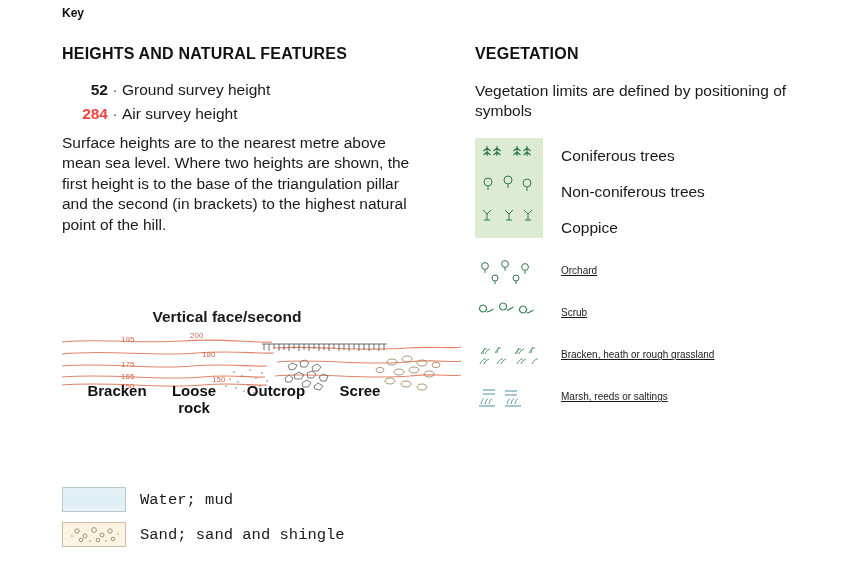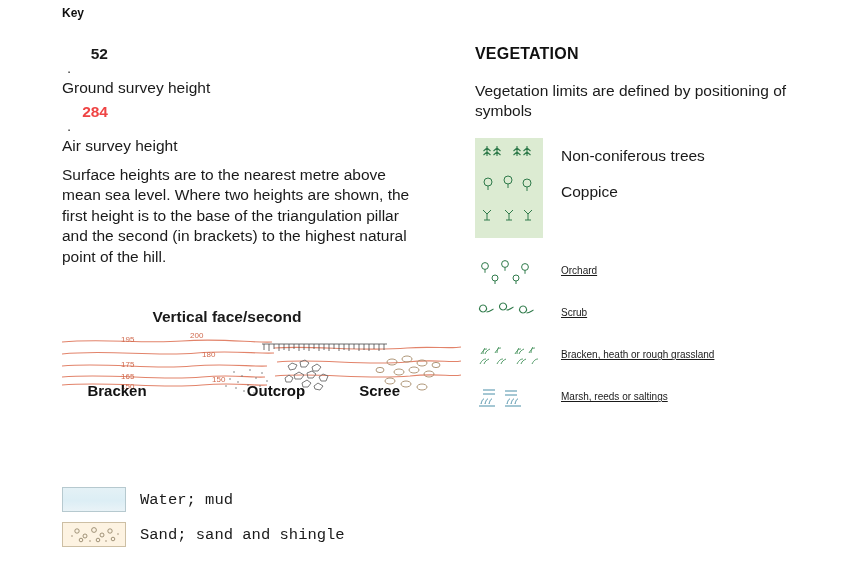--- a/index.html
+++ b/index.html
@@ -40,21 +40,20 @@
     font-weight: bold;
     letter-spacing: 0.2px;
     color: #111;
     margin: 0 0 18px 0;
   }
   .height-row {
     display: flex;
     align-items: baseline;
     margin-bottom: 6px;
     font-size: 15.5px;
-    flex-direction: column;
   }
   .height-row .num {
     display: inline-block;
     width: 46px;
     text-align: right;
     font-weight: bold;
     font-size: 15.5px;
   }
   .height-row .num.ground { color: #1a1a1a; }
   .height-row .num.air { color: #ef4444; }
@@ -194,20 +193,21 @@
   svg { display: block; }
 </style>
 </head>
 <body>
 
 <div class="page">
 
   <div class="key-title">Key</div>
 
   <div class="left-col">
+    <div class="section-heading">HEIGHTS AND NATURAL FEATURES</div>
 
     <div class="height-row">
       <span class="num ground">52</span>
       <span class="dot">·</span>
       <span class="lbl">Ground survey height</span>
     </div>
 
     <div class="height-row">
       <span class="num air">284</span>
       <span class="dot">·</span>
@@ -290,22 +290,23 @@
           <ellipse cx="360" cy="55" rx="5" ry="3"></ellipse>
           <ellipse cx="374" cy="33" rx="4" ry="2.6"></ellipse>
           <ellipse cx="318" cy="38" rx="4" ry="2.6"></ellipse>
         </g>
       </svg>
     </div>
   </div>
 
   <div class="cliff-labels">
     <div class="cliff-label" style="left:62px; top:0; width:110px;">Bracken</div>
+    <div class="cliff-label" style="left:158px; top:0; width:72px;">Loose rock</div>
     <div class="cliff-label" style="left:228px; top:0; width:96px;">Outcrop</div>
-    <div class="cliff-label" style="left:320px; top:0; width:80px;text-align:right;">Scree</div>
+    <div class="cliff-label" style="left:320px; top:0; width:80px;">Scree</div>
   </div>
 
   <div class="swatch-list">
     <div class="swatch-row">
       <div class="swatch-box swatch-water"></div>
       <div class="swatch-label">Water; mud</div>
     </div>
     <div class="swatch-row">
       <div class="swatch-box swatch-sand">
         <svg width="62" height="23" viewBox="0 0 62 23">
@@ -356,20 +357,21 @@
           </g>
 
           <g stroke="#2f7a4a" stroke-width="1" fill="none">
             <path d="M12 82 l0 -6 M12 76 l-4 -4 M12 76 l4 -4 M9 82 l6 0"></path>
             <path d="M34 82 l0 -6 M34 76 l-4 -4 M34 76 l4 -4 M31 82 l6 0"></path>
             <path d="M53 82 l0 -6 M53 76 l-4 -4 M53 76 l4 -4 M50 82 l6 0"></path>
           </g>
         </svg>
       </div>
       <div class="veg-rows-stacked">
+        <div class="veg-name">Coniferous trees</div>
         <div class="veg-name">Non-coniferous trees</div>
         <div class="veg-name">Coppice</div>
       </div>
     </div>
 
     <div class="veg-row">
       <div class="veg-icon">
         <svg width="68" height="34" viewBox="0 0 68 34">
           <g stroke="#2f7a4a" stroke-width="1" fill="none">
             <circle cx="10" cy="12" r="3.4"></circle>

